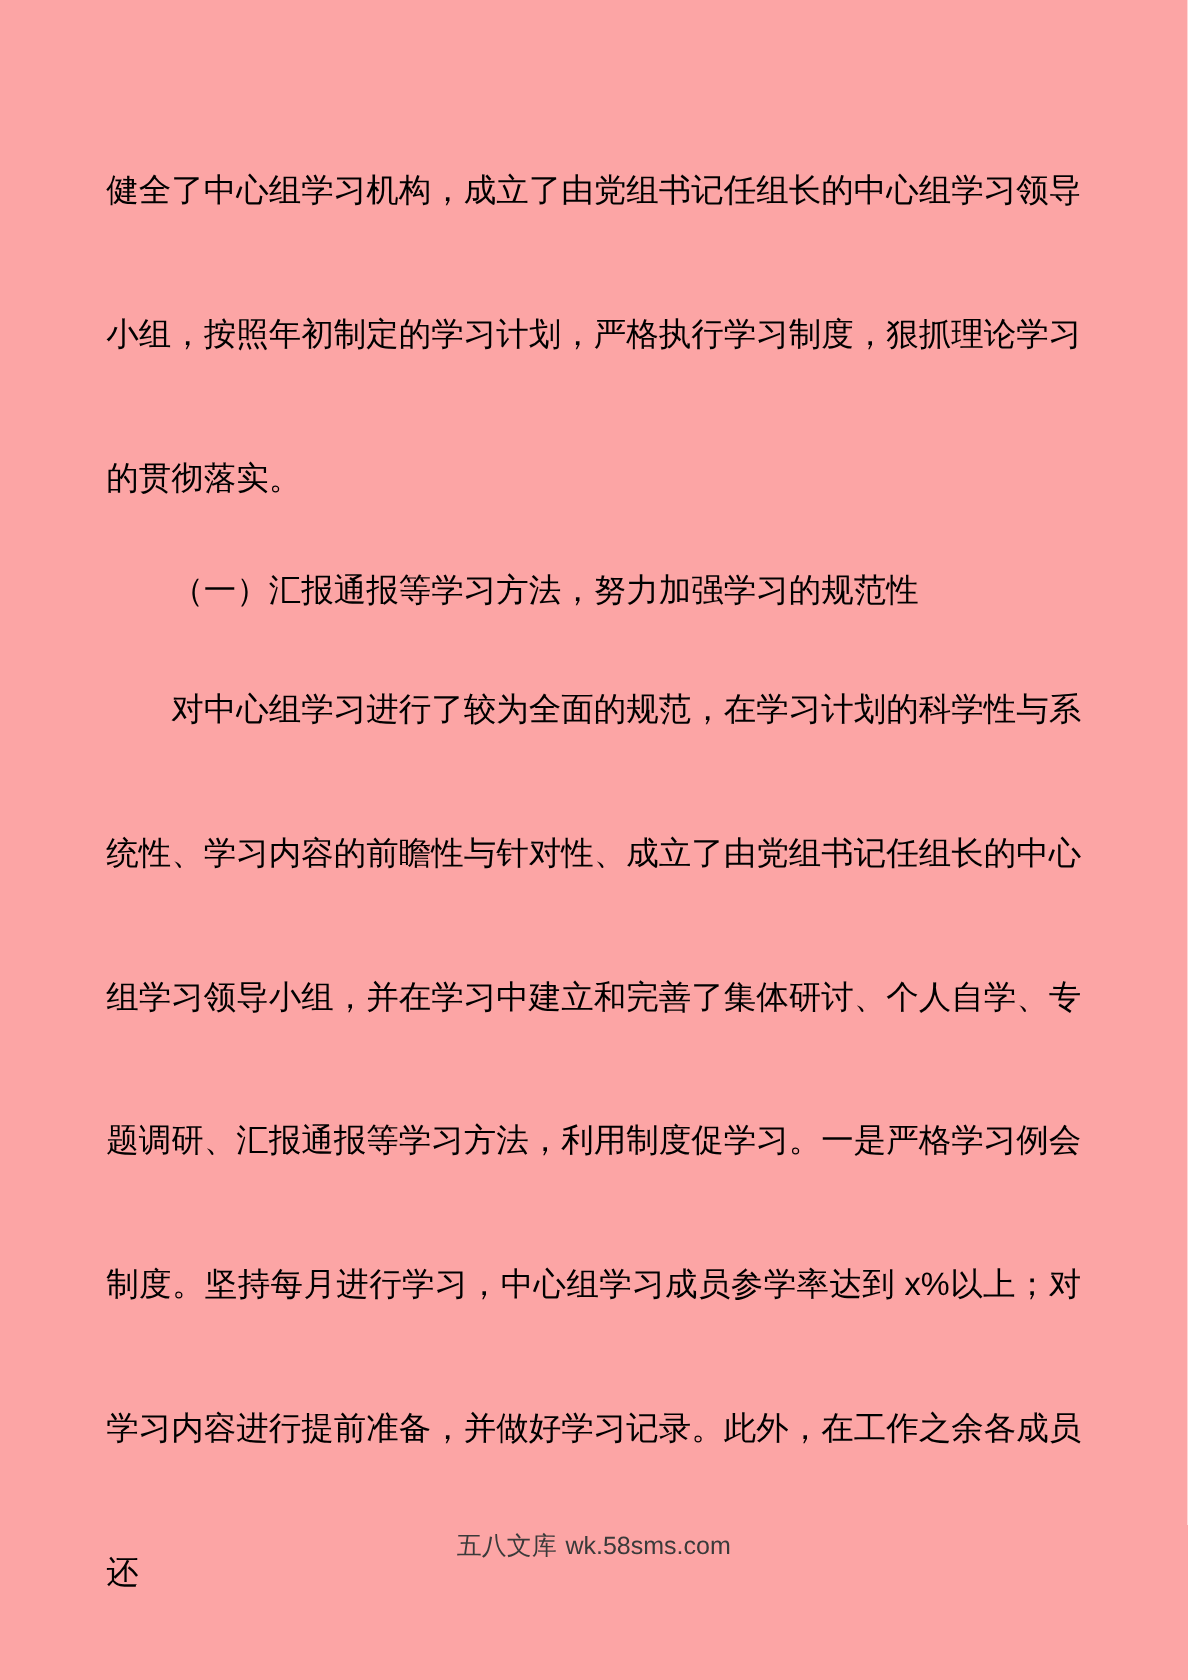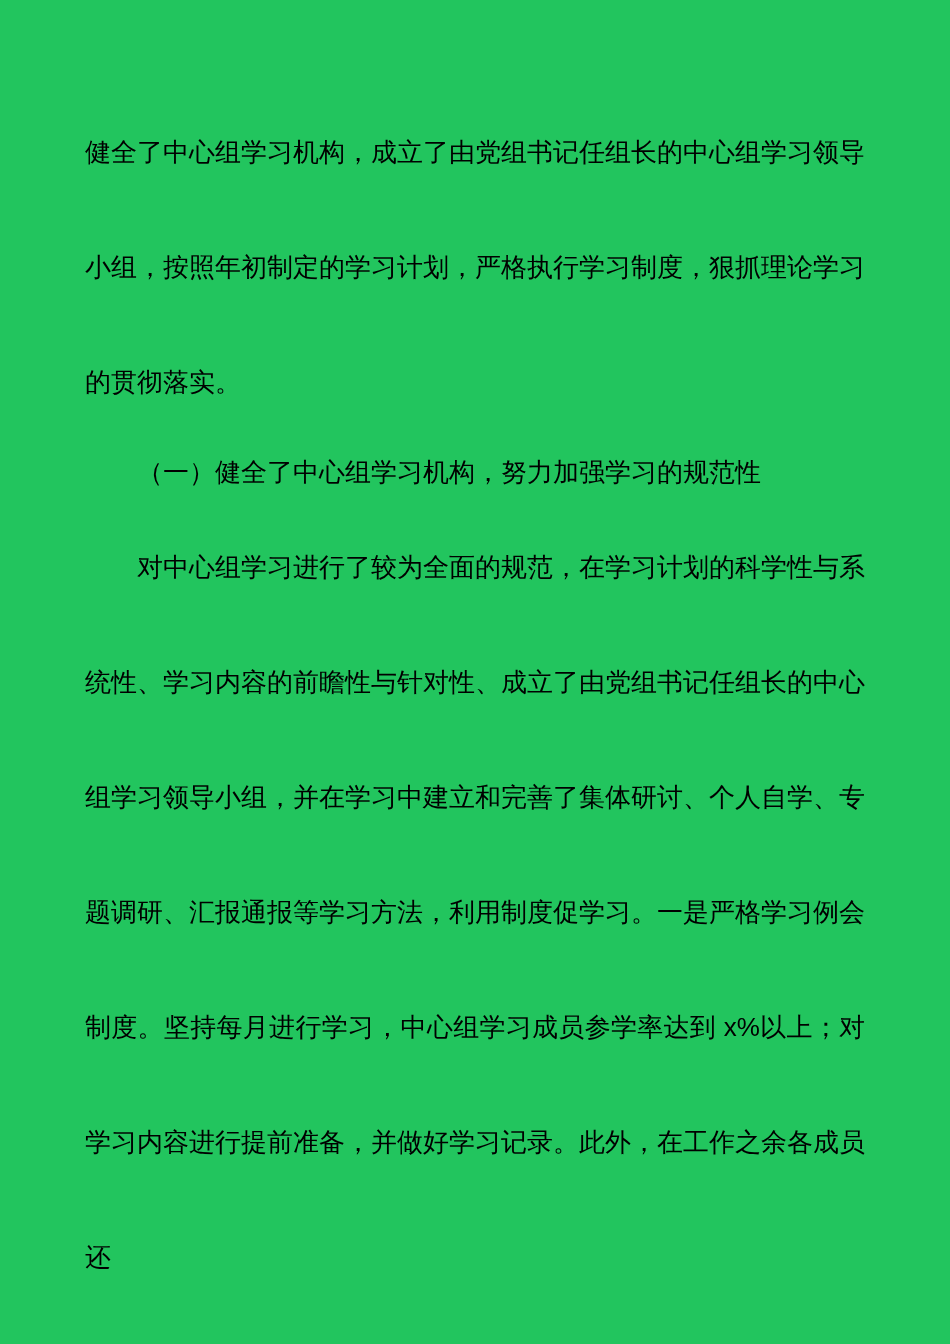--- a/index.html
+++ b/index.html
@@ -4,21 +4,21 @@
 <style>
   html, body {
     margin: 0;
     padding: 0;
     background: #ffffff;
   }
   .page {
     position: relative;
     width: 950px;
     height: 1344px;
-    background: #22c55e;
+    background: #fca5a5;
     font-family: "Liberation Sans", "DejaVu Sans", sans-serif;
     color: #000000;
     overflow: hidden;
   }
   .para {
     position: absolute;
     left: 85px;
     width: 780px;
     margin: 0;
     font-size: 26px;
@@ -47,18 +47,21 @@
     margin-left: 7px;
   }
 </style>
 </head>
 <body>
 
 <div class="page">
 
   <p class="para para-1">健全了中心组学习机构，成立了由党组书记任组长的中心组学习领导小组，按照年初制定的学习计划，严格执行学习制度，狠抓理论学习的贯彻落实。</p>
 
-  <p class="para heading indent">（一）健全了中心组学习机构，努力加强学习的规范性</p>
+  <p class="para heading indent">（一）汇报通报等学习方法，努力加强学习的规范性</p>
 
   <p class="para para-2 indent">对中心组学习进行了较为全面的规范，在学习计划的科学性与系统性、学习内容的前瞻性与针对性、成立了由党组书记任组长的中心组学习领导小组，并在学习中建立和完善了集体研讨、个人自学、专题调研、汇报通报等学习方法，利用制度促学习。一是严格学习例会制度。坚持每月进行学习，中心组学习成员参学率达到 x%以上；对学习内容进行提前准备，并做好学习记录。此外，在工作之余各成员还</p>
 
+  <div class="footer">
+    <span class="site-name">五八文库</span><span class="site-url">wk.58sms.com</span>
+  </div>
 
 </div>
 
 </body></html>

